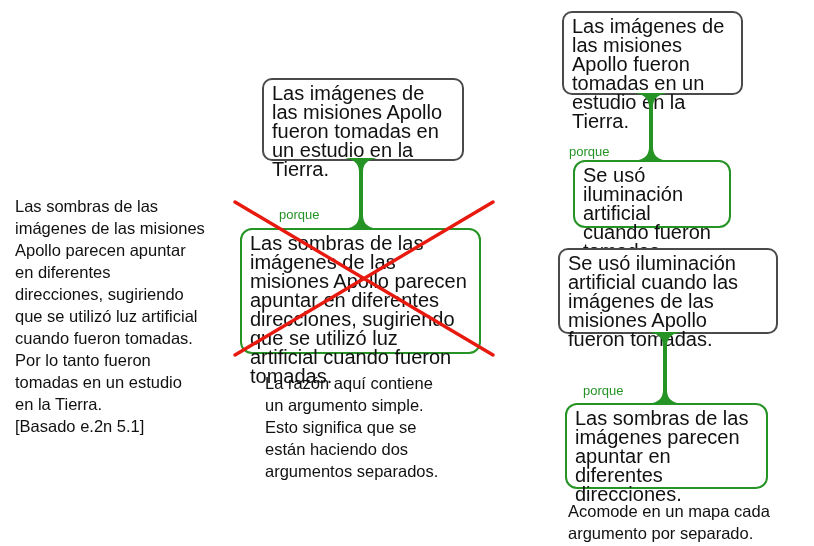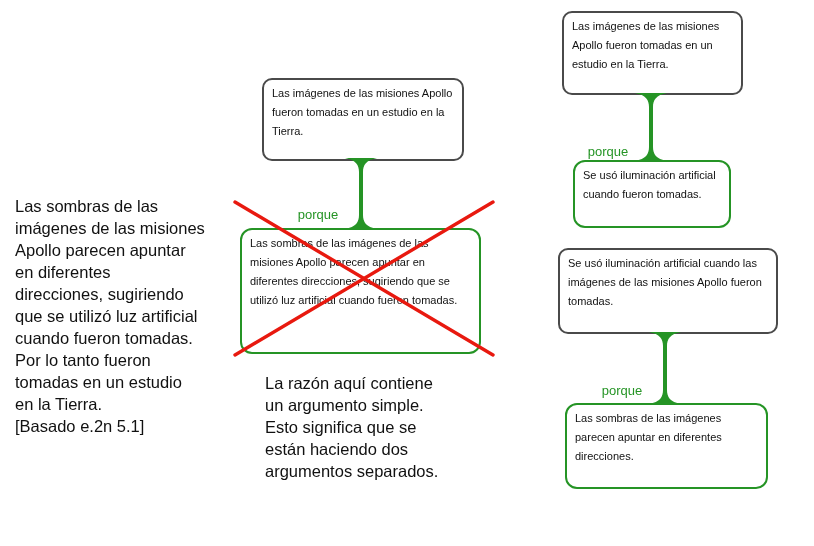--- a/index.html
+++ b/index.html
@@ -13,26 +13,26 @@
     position:relative;width:814px;height:546px;background:#ffffff;
     font-family:"Liberation Sans","DejaVu Sans",sans-serif;
     color:var(--text);overflow:hidden;
   }
   .note{
     position:absolute;white-space:pre-line;
     font-size:16.5px;line-height:22px;color:var(--text);
   }
   .box{
     position:absolute;box-sizing:border-box;background:#ffffff;
-    padding:4px 8px;font-size:11px;line-height:19px;color:var(--text);
+    padding:4px 8px;font-size:20px;line-height:19px;color:var(--text);
   }
   .box.dark{border:2px solid var(--box-border);border-radius:10px;}
   .box.green{border:2.5px solid var(--green);border-radius:12px;}
   .porque{
-    position:absolute;width:78px;text-align:center;
+    position:absolute;width:78px;text-align:left;
     color:var(--green);font-size:13px;line-height:15px;
   }
   svg.connector,svg.redx{position:absolute;display:block;}
   .connector path{fill:var(--green);}
   .redx line{stroke:var(--red);stroke-width:3.4;stroke-linecap:round;}
 
   
   #left-note{left:15px;top:151px;width:240px;margin-top:44px;}
 
   
@@ -107,14 +107,16 @@
   <div class="box dark" id="r2-contention">Se usó iluminación artificial cuando las imágenes de las misiones Apollo fueron tomadas.</div>
 
   <svg class="connector" id="r2-connector" width="44" height="72" viewBox="0 0 44 72">
     <path d="M6,0 C17,2 20,7 20,14 L20,58 C20,65 17,70 6,72 L38,72 C27,70 24,65 24,58 L24,14 C24,7 27,2 38,0 Z"></path>
   </svg>
 
   <div class="porque" id="r2-porque">porque</div>
 
   <div class="box green" id="r2-reason">Las sombras de las imágenes parecen apuntar en diferentes direcciones.</div>
 
+  <div class="note" id="r-caption">Acomode en un mapa cada
+argumento por separado.</div>
 
 </div>
 
 </body></html>

